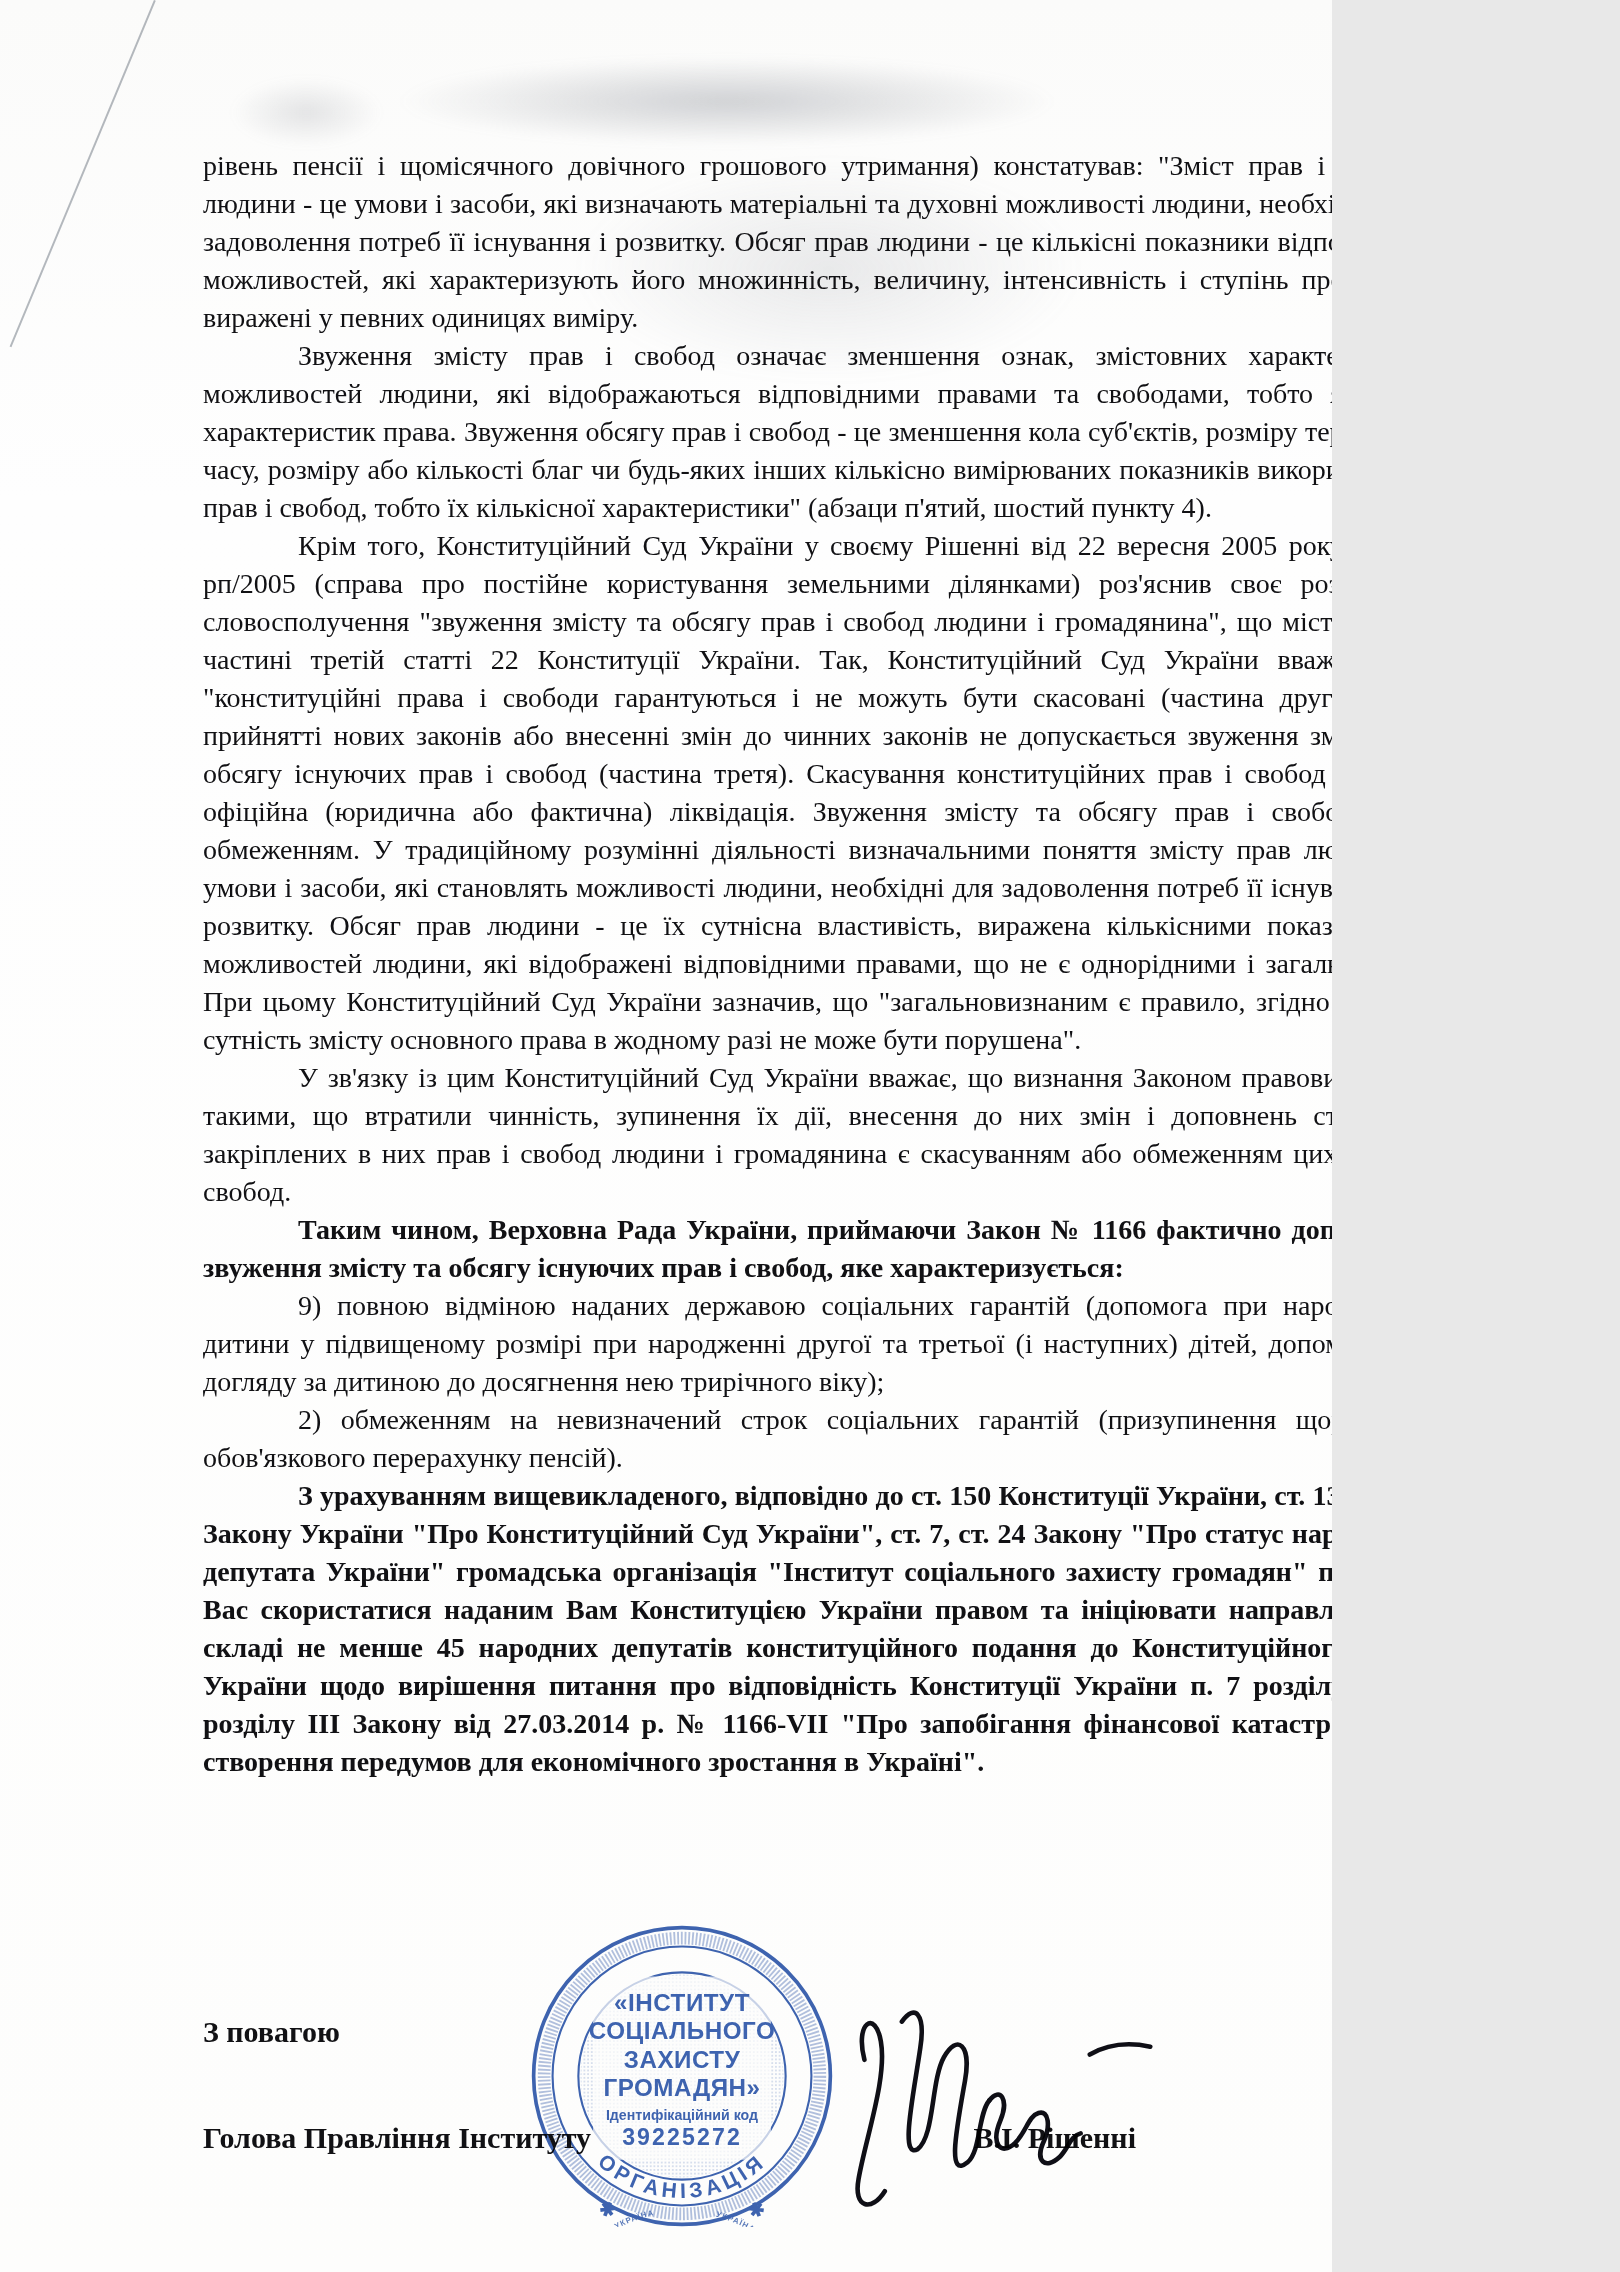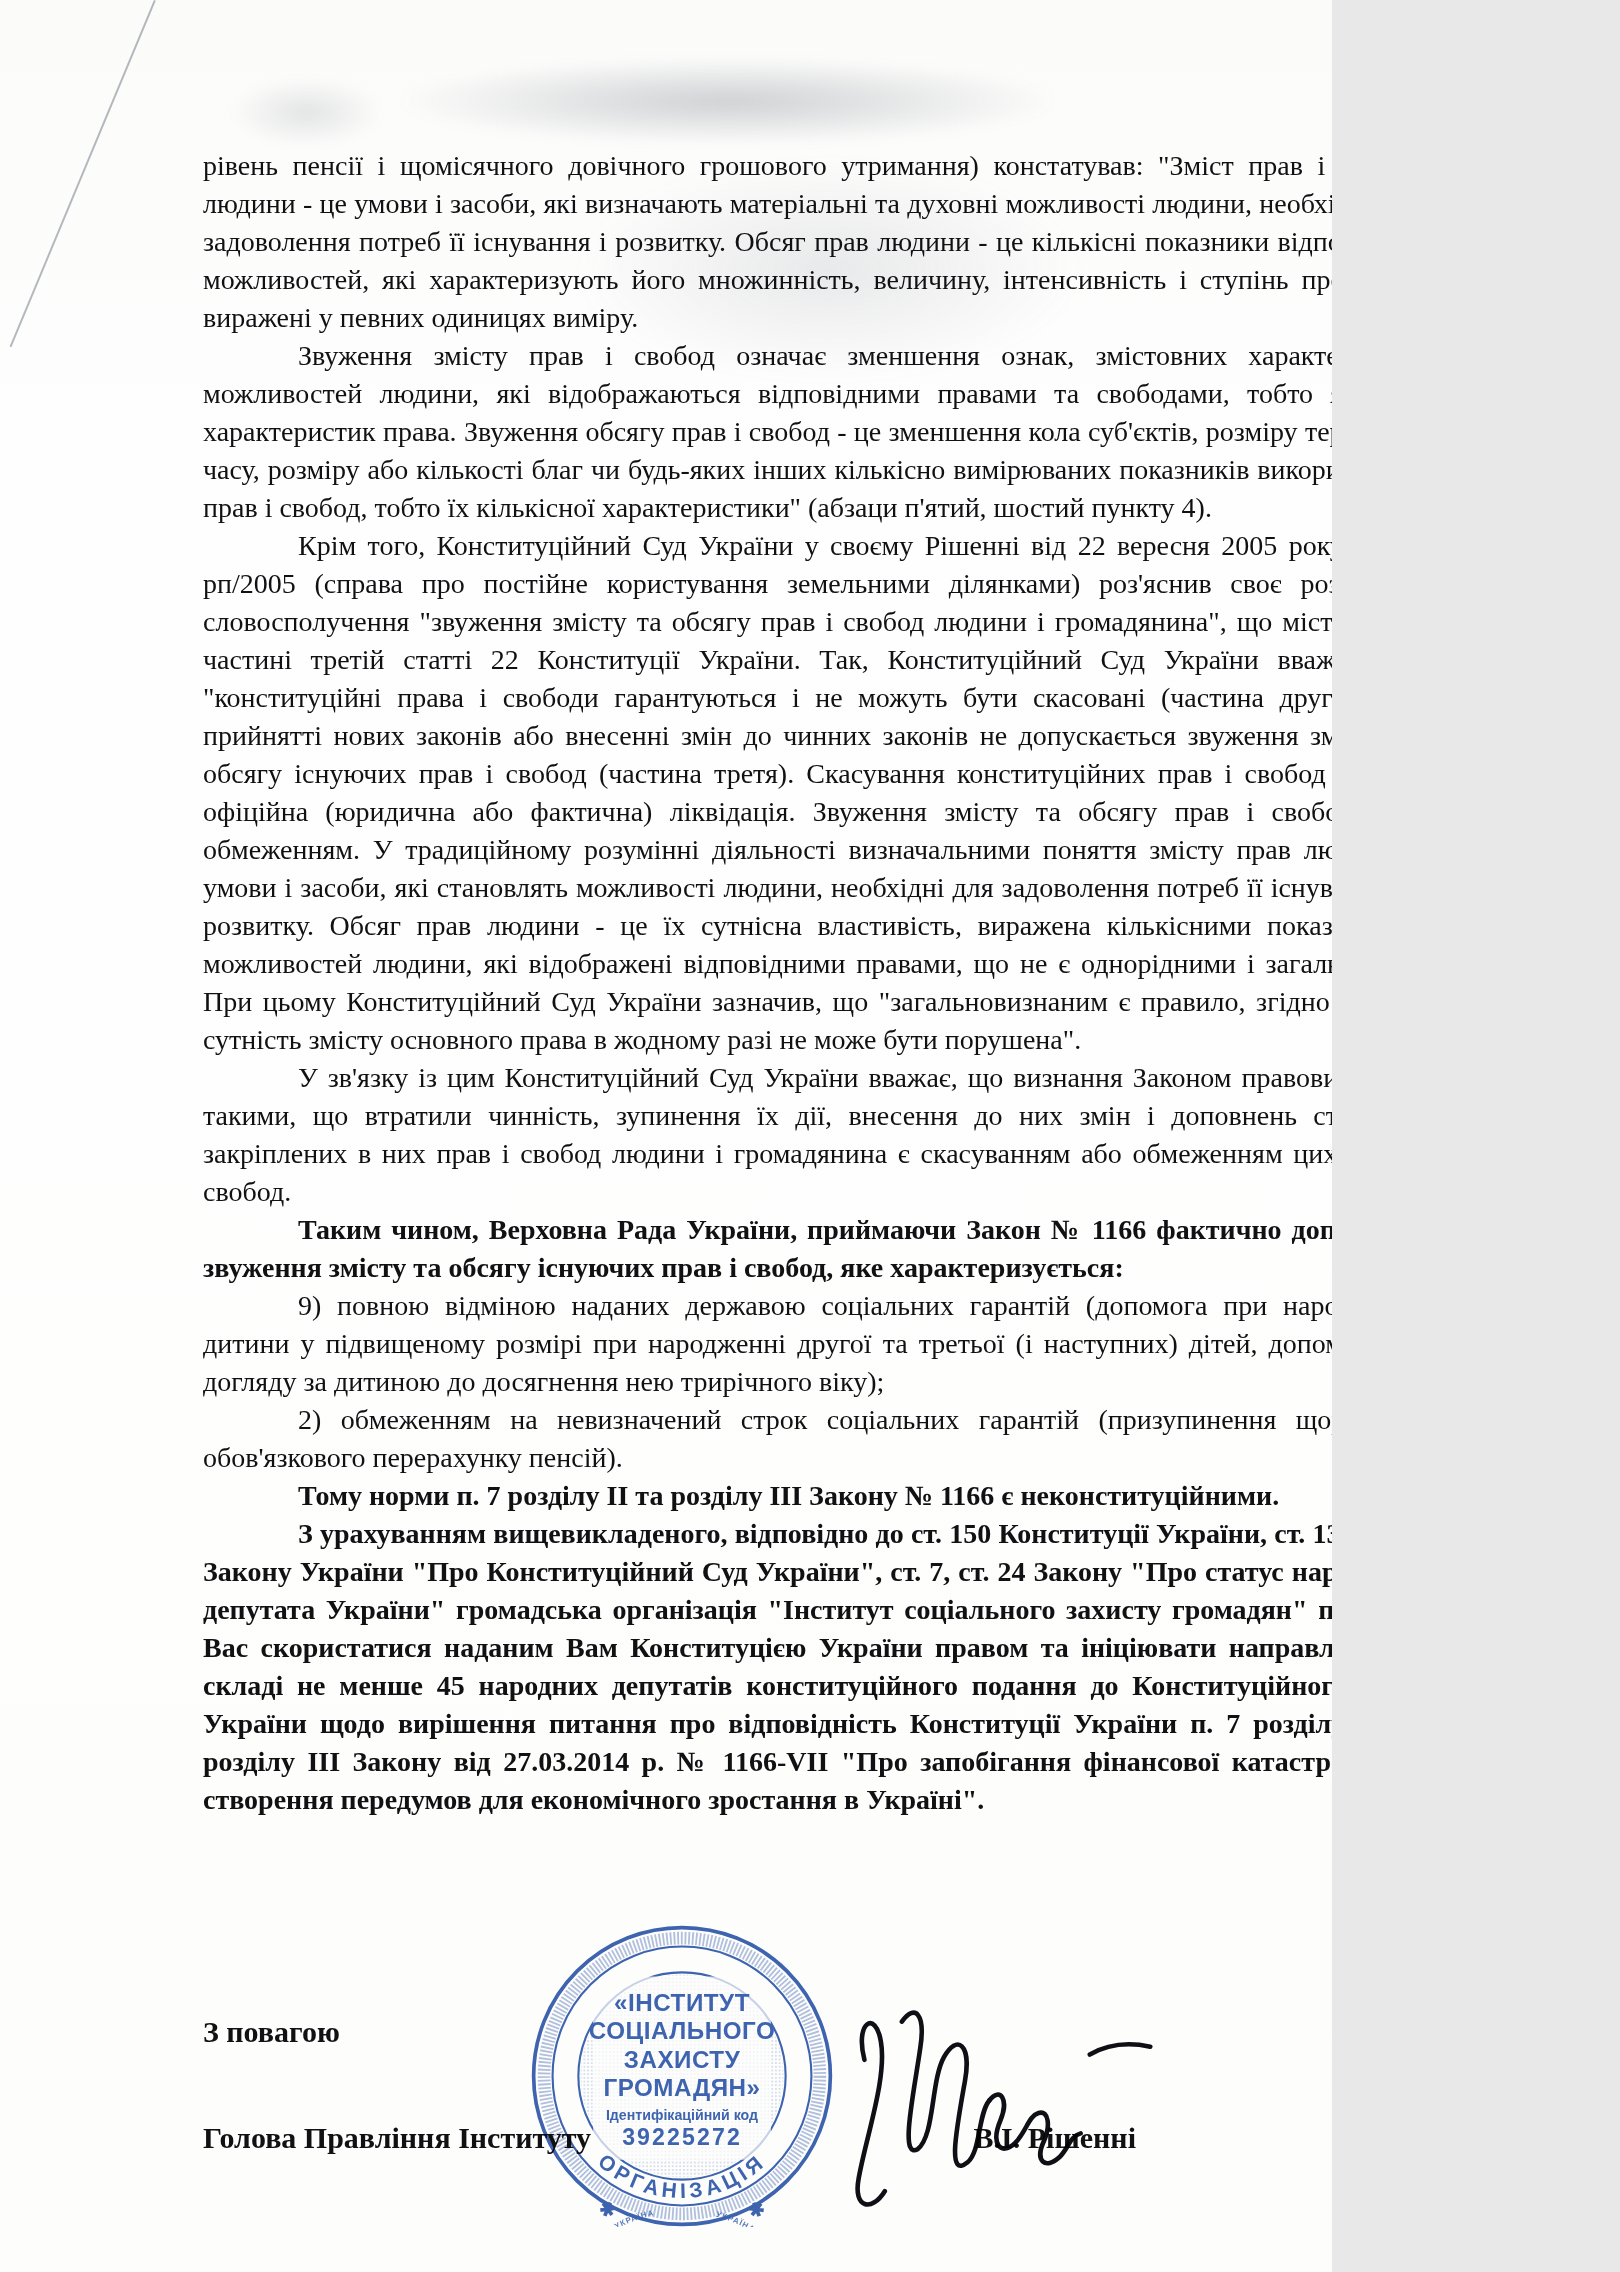--- a/index.html
+++ b/index.html
@@ -56,21 +56,20 @@
   <div class="ghost g3"></div>
 
   <div class="body-text">
     <p class="para no-indent">рівень пенсії і щомісячного довічного грошового утримання) констатував: "Зміст прав і свобод людини - це умови і засоби, які визначають матеріальні та духовні можливості людини, необхідні для задоволення потреб її існування і розвитку. Обсяг прав людини - це кількісні показники відповідних можливостей, які характеризують його множинність, величину, інтенсивність і ступінь прояву та виражені у певних одиницях виміру.</p>
     <p class="para">Звуження змісту прав і свобод означає зменшення ознак, змістовних характеристик можливостей людини, які відображаються відповідними правами та свободами, тобто якісних характеристик права. Звуження обсягу прав і свобод - це зменшення кола суб'єктів, розміру території, часу, розміру або кількості благ чи будь-яких інших кількісно вимірюваних показників використання прав і свобод, тобто їх кількісної характеристики" (абзаци п'ятий, шостий пункту 4).</p>
     <p class="para">Крім того, Конституційний Суд України у своєму Рішенні від 22 вересня 2005 року № 5-рп/2005 (справа про постійне користування земельними ділянками) роз'яснив своє розуміння словосполучення "звуження змісту та обсягу прав і свобод людини і громадянина", що міститься в частині третій статті 22 Конституції України. Так, Конституційний Суд України вважає, що "конституційні права і свободи гарантуються і не можуть бути скасовані (частина друга), при прийнятті нових законів або внесенні змін до чинних законів не допускається звуження змісту та обсягу існуючих прав і свобод (частина третя). Скасування конституційних прав і свобод - це їх офіційна (юридична або фактична) ліквідація. Звуження змісту та обсягу прав і свобод є їх обмеженням. У традиційному розумінні діяльності визначальними поняття змісту прав людини є умови і засоби, які становлять можливості людини, необхідні для задоволення потреб її існування та розвитку. Обсяг прав людини - це їх сутнісна властивість, виражена кількісними показниками можливостей людини, які відображені відповідними правами, що не є однорідними і загальними". При цьому Конституційний Суд України зазначив, що "загальновизнаним є правило, згідно з яким сутність змісту основного права в жодному разі не може бути порушена".</p>
     <p class="para">У зв'язку із цим Конституційний Суд України вважає, що визнання Законом правових актів такими, що втратили чинність, зупинення їх дії, внесення до них змін і доповнень стосовно закріплених в них прав і свобод людини і громадянина є скасуванням або обмеженням цих прав і свобод.</p>
     <p class="para bold">Таким чином, Верховна Рада України, приймаючи Закон № 1166 фактично допустила звуження змісту та обсягу існуючих прав і свобод, яке характеризується:</p>
     <p class="para">9) повною відміною наданих державою соціальних гарантій (допомога при народженні дитини у підвищеному розмірі при народженні другої та третьої (і наступних) дітей, допомога по догляду за дитиною до досягнення нею трирічного віку);</p>
     <p class="para">2) обмеженням на невизначений строк соціальних гарантій (призупинення щорічного обов'язкового перерахунку пенсій).</p>
-    <p class="para bold">Тому норми п. 7 розділу II та розділу III Закону № 1166 є неконституційними.</p>
     <p class="para bold">З урахуванням вищевикладеного, відповідно до ст. 150 Конституції України, ст. 13, ст. 40 Закону України "Про Конституційний Суд України", ст. 7, ст. 24 Закону "Про статус народного депутата України" громадська організація "Інститут соціального захисту громадян" просить Вас скористатися наданим Вам Конституцією України правом та ініціювати направлення у складі не менше 45 народних депутатів конституційного подання до Конституційного Суду України щодо вирішення питання про відповідність Конституції України п. 7 розділу II та розділу III Закону від 27.03.2014 р. № 1166-VII "Про запобігання фінансової катастрофи та створення передумов для економічного зростання в Україні".</p>
   </div>
 
   <div class="salutation">З повагою</div>
   <div class="signer-title">Голова Правління Інституту</div>
   <div class="signer-name">В.І. Рішенні</div>
 
   <svg class="stamp" viewBox="0 0 574 574">
     <defs>
       <pattern id="halftone" width="7" height="7" patternUnits="userSpaceOnUse">

